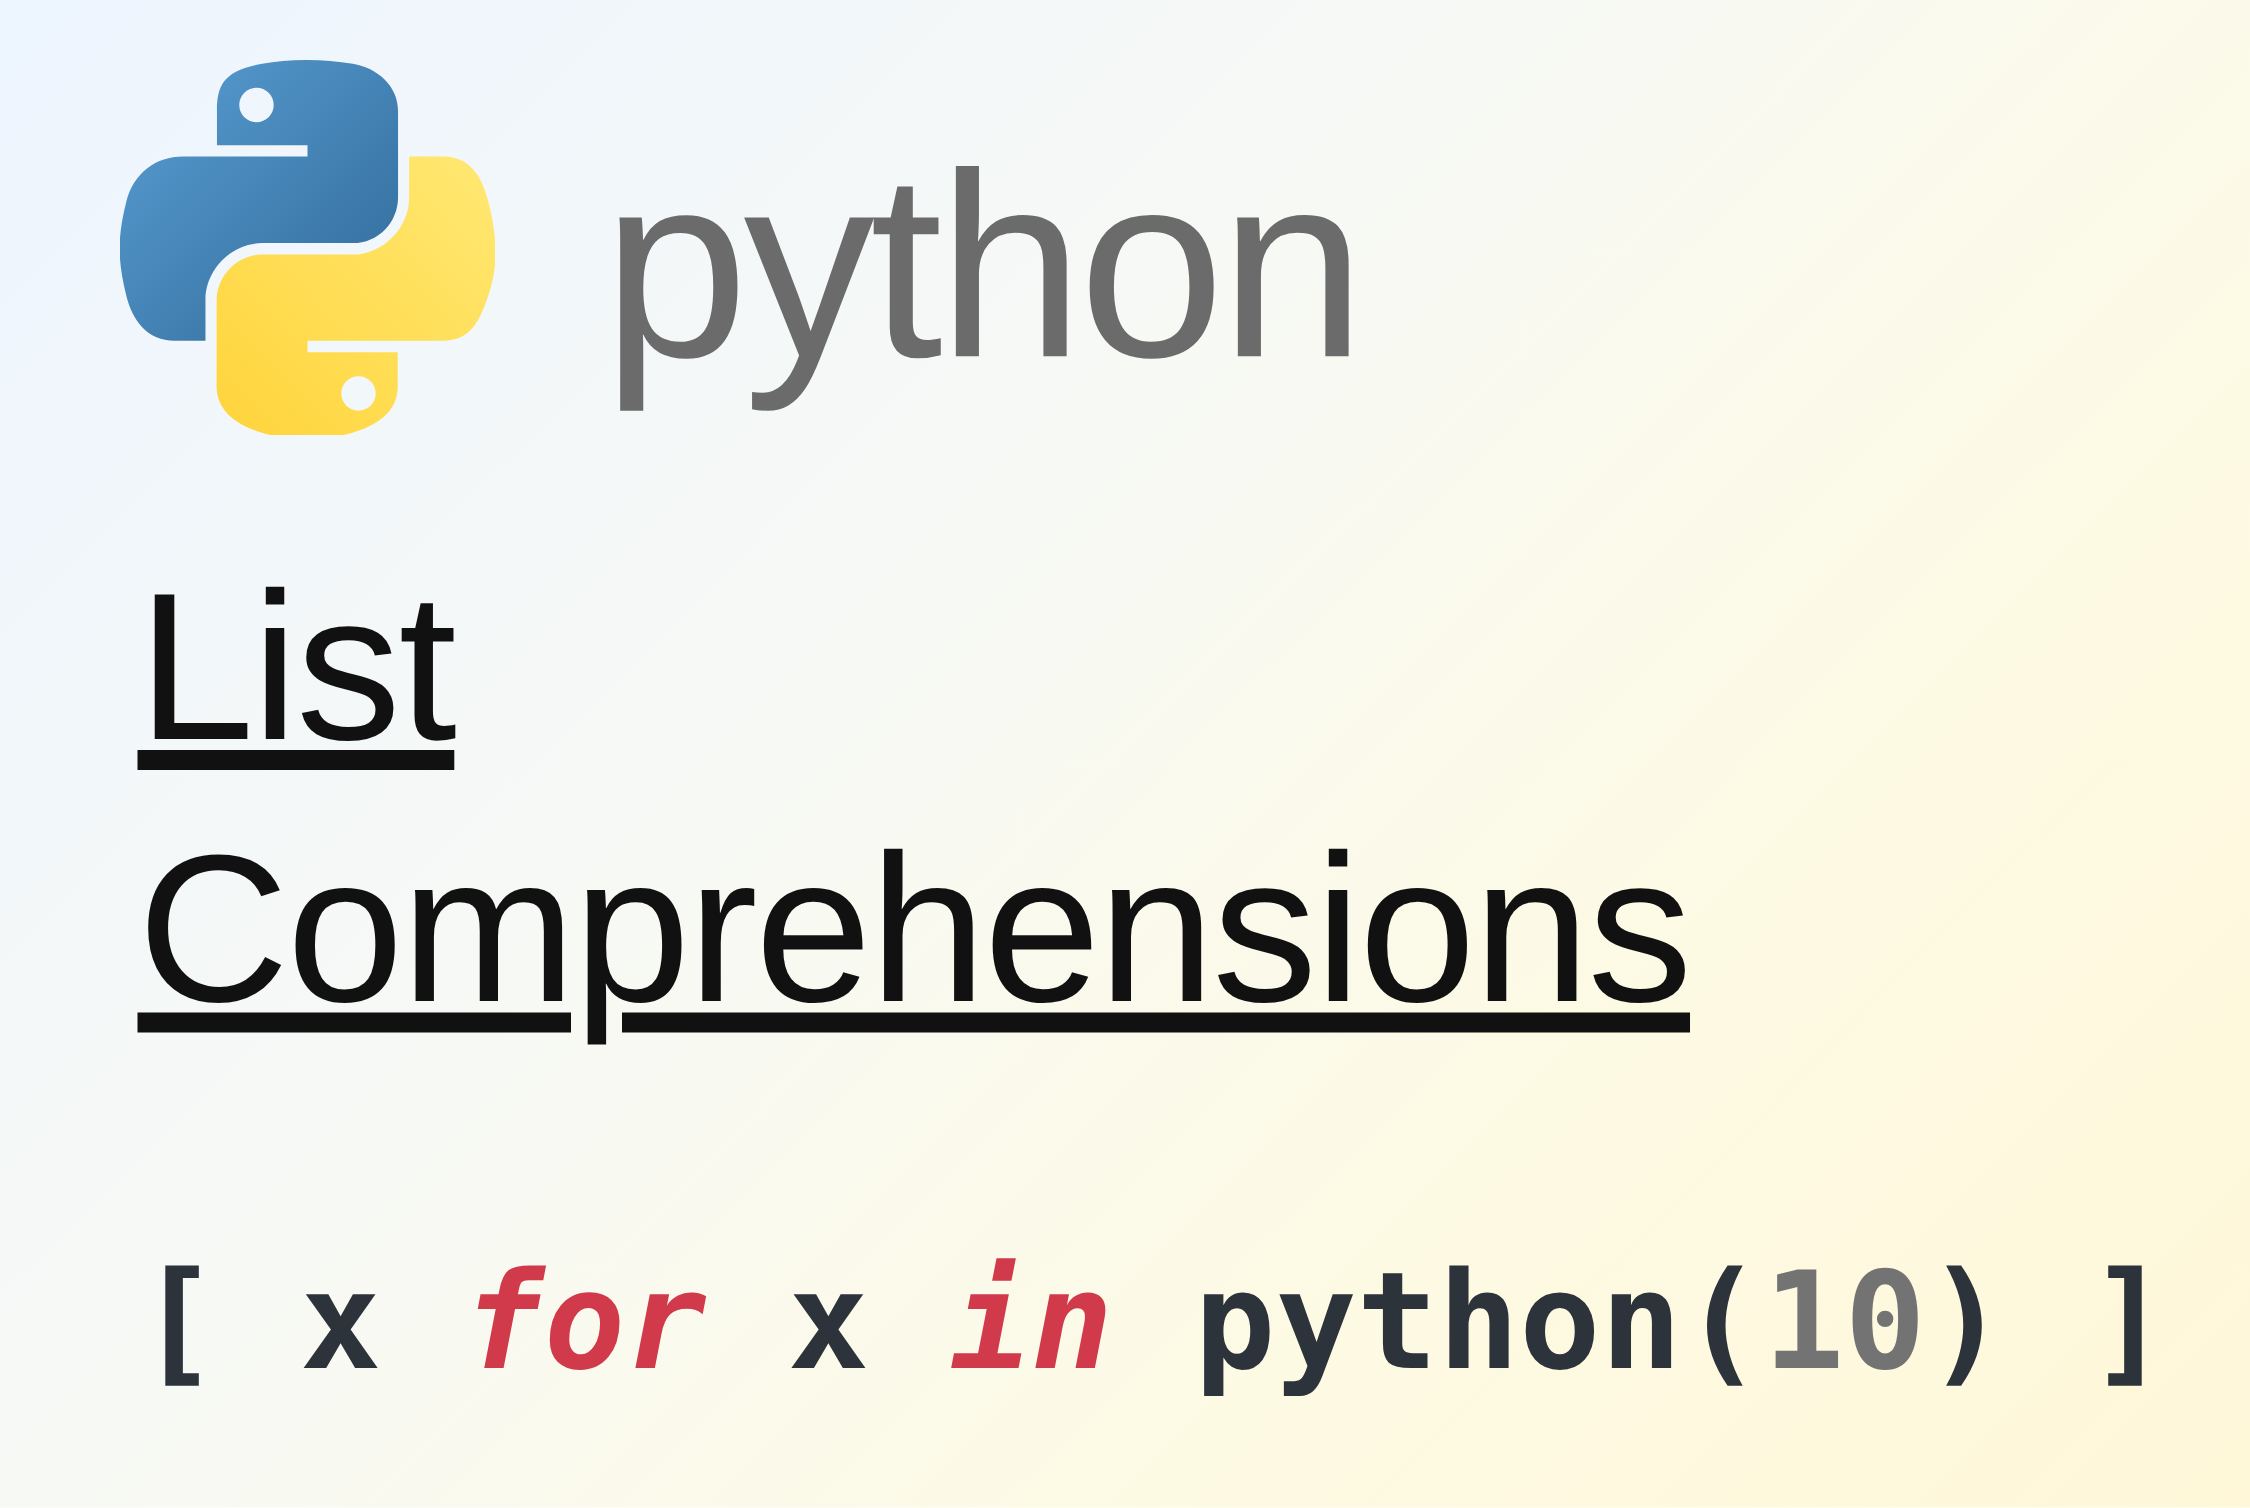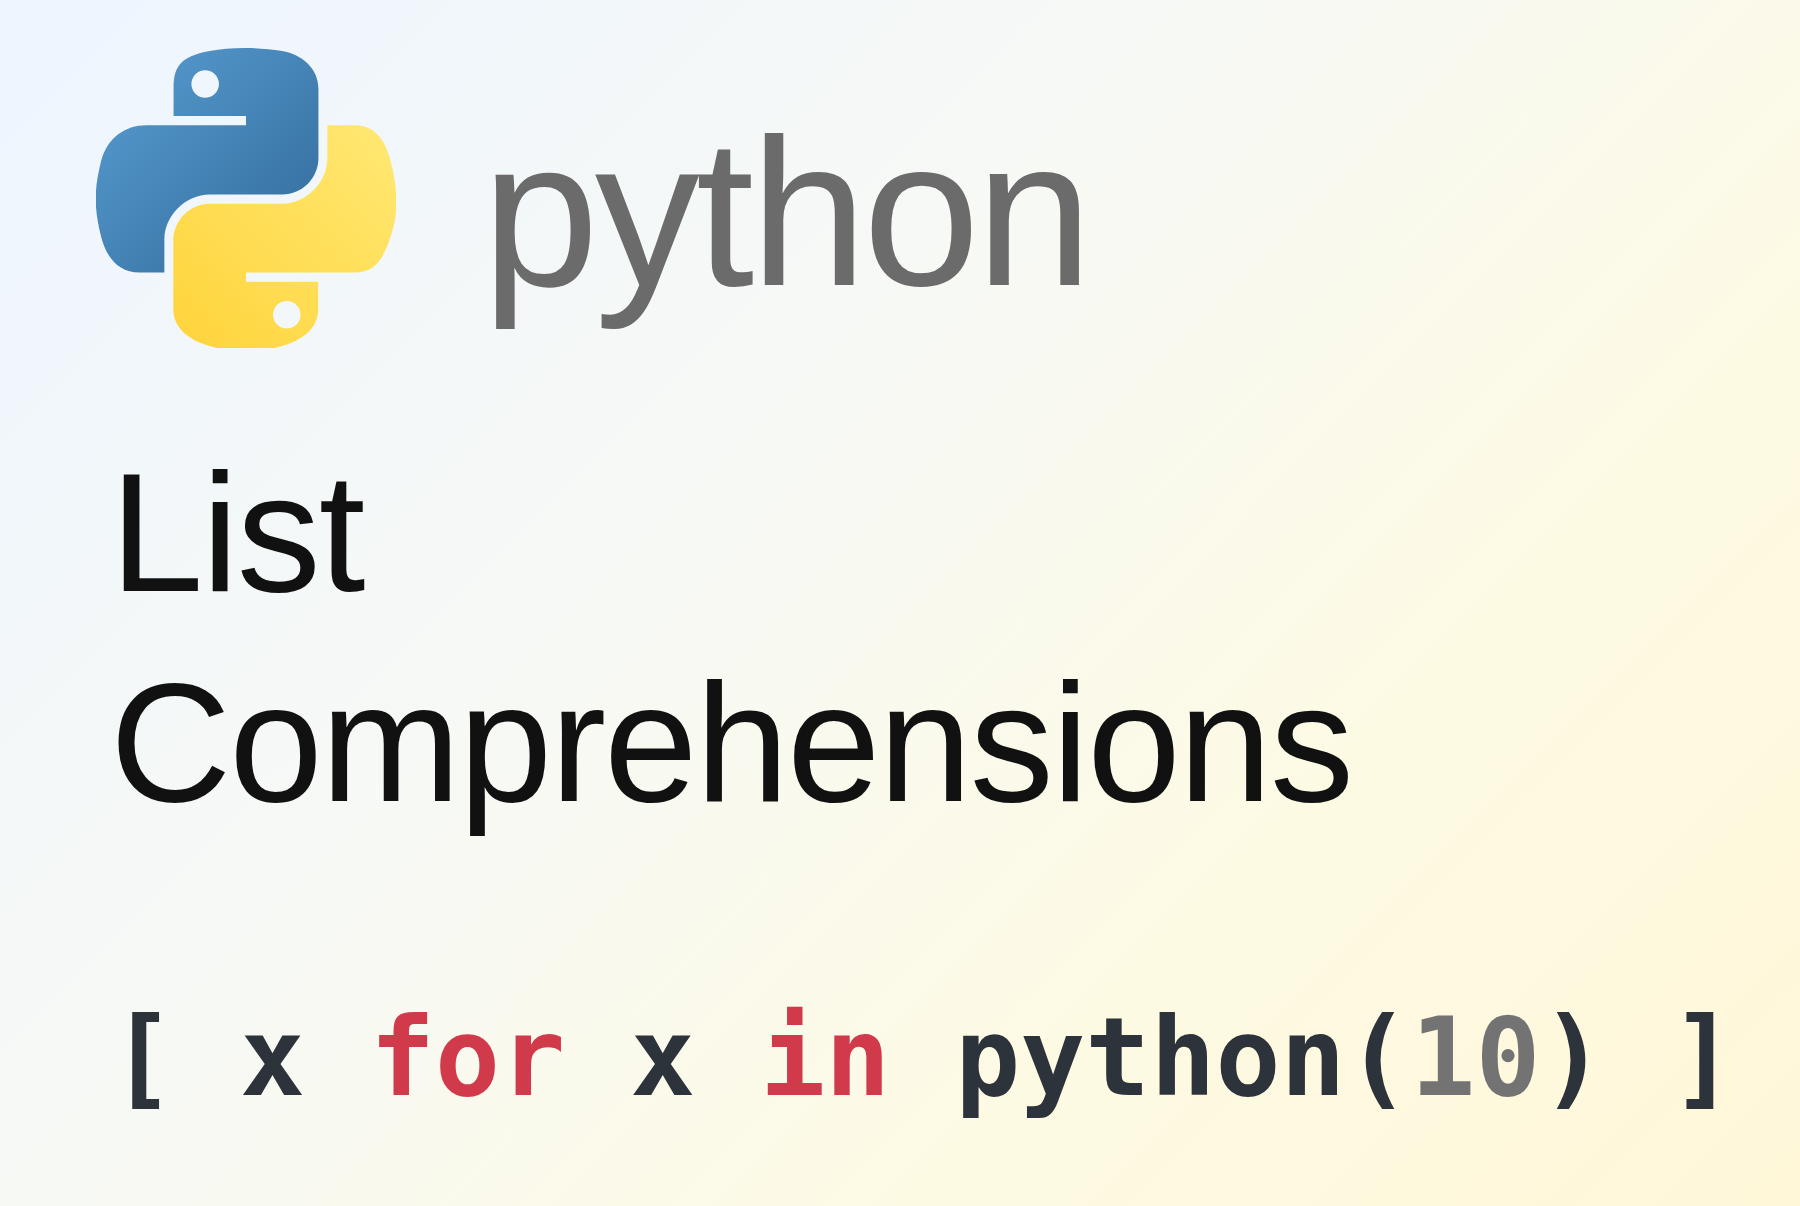--- a/index.html
+++ b/index.html
@@ -43,34 +43,35 @@
     position: absolute;
     top: 428px;
     left: 110px;
     font-size: 168px;
     font-weight: 400;
     color: #111;
     line-height: 1.25;
     font-family: "Segoe UI", "Helvetica Neue", Arial, sans-serif;
     letter-spacing: -2px;
     white-space: pre-line;
+    text-decoration: underline;
   }
 
   .code-line {
     position: absolute;
     bottom: 86px;
     left: 110px;
     font-family: "Consolas", "Menlo", "Monaco", monospace;
     font-size: 108px;
     font-weight: 700;
     color: #2d333b;
     letter-spacing: 0px;
     white-space: pre;
   }
-  .code-line .kw   { color: #d13a4a; }
+  .code-line .kw   { color: #d13a4a; font-style: italic; }
   .code-line .num  { color: #737373; }
   .code-line .punc { color: #2d333b; }
 </style>
 </head>
 <body>
 
 <div class="header">
   <span class="python-logo">
     <svg viewBox="0 0 111 111" width="300" height="300" xmlns="http://www.w3.org/2000/svg">
       <defs>

